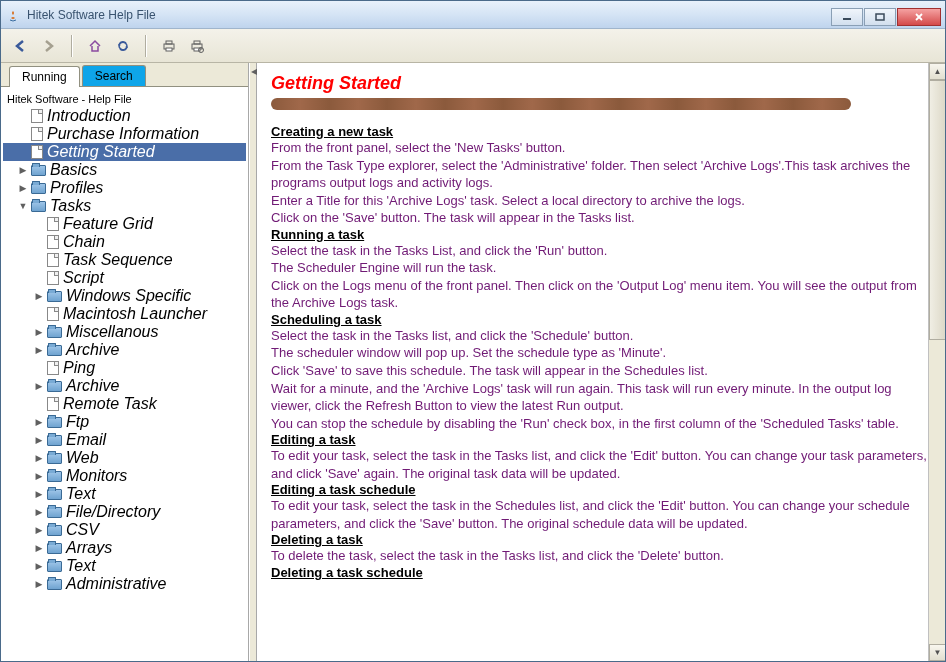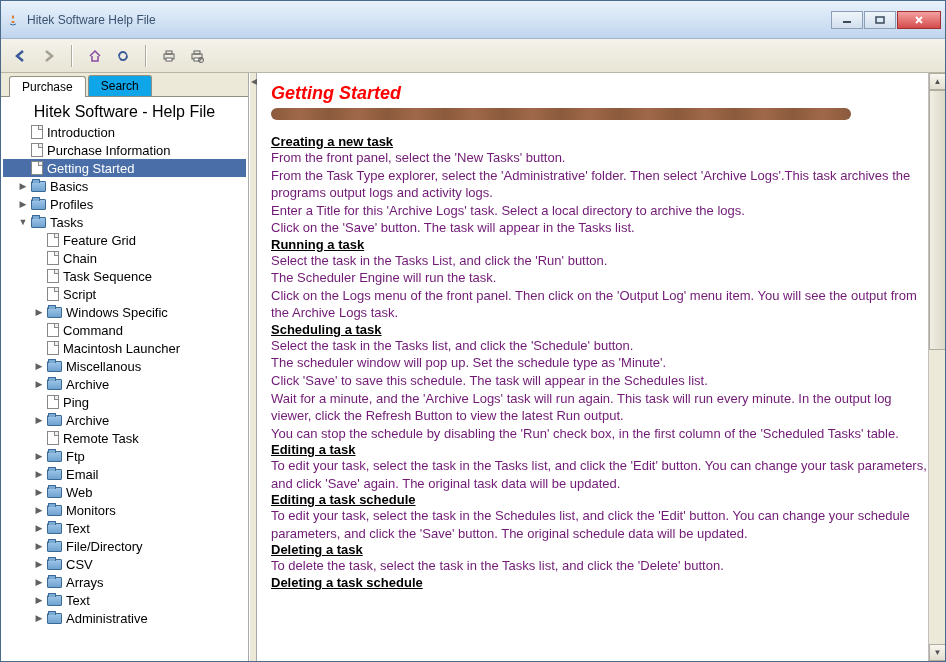--- a/index.html
+++ b/index.html
@@ -14,24 +14,24 @@
 }
 .window {
   width: 100%;
   height: 100%;
   background: #ece9d8;
   border: 1px solid #4a6a8a;
   display: flex;
   flex-direction: column;
 }
 .titlebar {
-  height: 38px;
+  height: 28px;
   background: linear-gradient(to bottom, #e8f1fb 0%, #d5e4f5 50%, #bfd4ed 100%);
   display: flex;
-  align-items: center;
+  align-items: flex-start;
   padding: 7px 4px;
   border-bottom: 1px solid #a0b5cc;
 }
 .titlebar-icon {
   width: 16px;
   height: 16px;
   margin-right: 6px;
   display: flex;
   align-items: center;
   justify-content: center;
@@ -124,25 +124,24 @@
   position: relative;
   top: 1px;
 }
 .tree {
   flex: 1;
   background: #fff;
   overflow-y: auto;
   padding: 4px 2px;
 }
 .tree-root {
-  font-size: 16px;
+  font-size: 11px;
   color: #000;
   padding: 2px 4px;
   white-space: nowrap;
-  text-align: center;
 }
 .tree-item {
   display: flex;
   align-items: center;
   height: 18px;
   padding: 0 2px;
   cursor: pointer;
   white-space: nowrap;
 }
 .tree-item.selected {
@@ -162,21 +161,22 @@
   flex-shrink: 0;
 }
 .tree-icon {
   width: 16px;
   height: 14px;
   margin: 0 4px 0 2px;
   flex-shrink: 0;
 }
 .tree-label {
   color: #000;
-  font-size: 13px;
+  font-size: 16px;
+  font-style: italic;
 }
 .indent-1 { padding-left: 14px; }
 .indent-2 { padding-left: 30px; }
 .splitter {
   width: 8px;
   background: #ece9d8;
   border-left: 1px solid #fff;
   border-right: 1px solid #a8a8a8;
   cursor: col-resize;
   position: relative;
@@ -381,21 +381,21 @@
           <rect x="5" y="3" width="6" height="3" fill="none" stroke="#606060"></rect>
           <rect x="5" y="10" width="6" height="3" fill="#fff" stroke="#606060"></rect>
           <circle cx="12" cy="12" r="2.5" fill="none" stroke="#606060"></circle>
         </svg>
       </div>
   </div>
 
   <div class="body-area">
     <div class="left-panel">
       <div class="tab-row">
-        <div class="tab active">Purchase</div>
+        <div class="tab active">Running</div>
         <div class="tab">Search</div>
       </div>
       <div class="tree">
         <div class="tree-root">Hitek Software - Help File</div>
 
         <div class="tree-item indent-1">
             <span class="tree-expand"></span>
             <span class="tree-icon page-icon"></span>
             <span class="tree-label">Introduction</span>
           </div>
@@ -442,25 +442,20 @@
           </div>
         <div class="tree-item indent-2">
             <span class="tree-expand"></span>
             <span class="tree-icon page-icon"></span>
             <span class="tree-label">Script</span>
           </div>
         <div class="tree-item indent-2">
             <span class="tree-expand">▶</span>
             <span class="tree-icon folder-icon"></span>
             <span class="tree-label">Windows Specific</span>
-          </div>
-        <div class="tree-item indent-2">
-            <span class="tree-expand"></span>
-            <span class="tree-icon page-icon"></span>
-            <span class="tree-label">Command</span>
           </div>
         <div class="tree-item indent-2">
             <span class="tree-expand"></span>
             <span class="tree-icon page-icon"></span>
             <span class="tree-label">Macintosh Launcher</span>
           </div>
         <div class="tree-item indent-2">
             <span class="tree-expand">▶</span>
             <span class="tree-icon folder-icon"></span>
             <span class="tree-label">Miscellanous</span>

